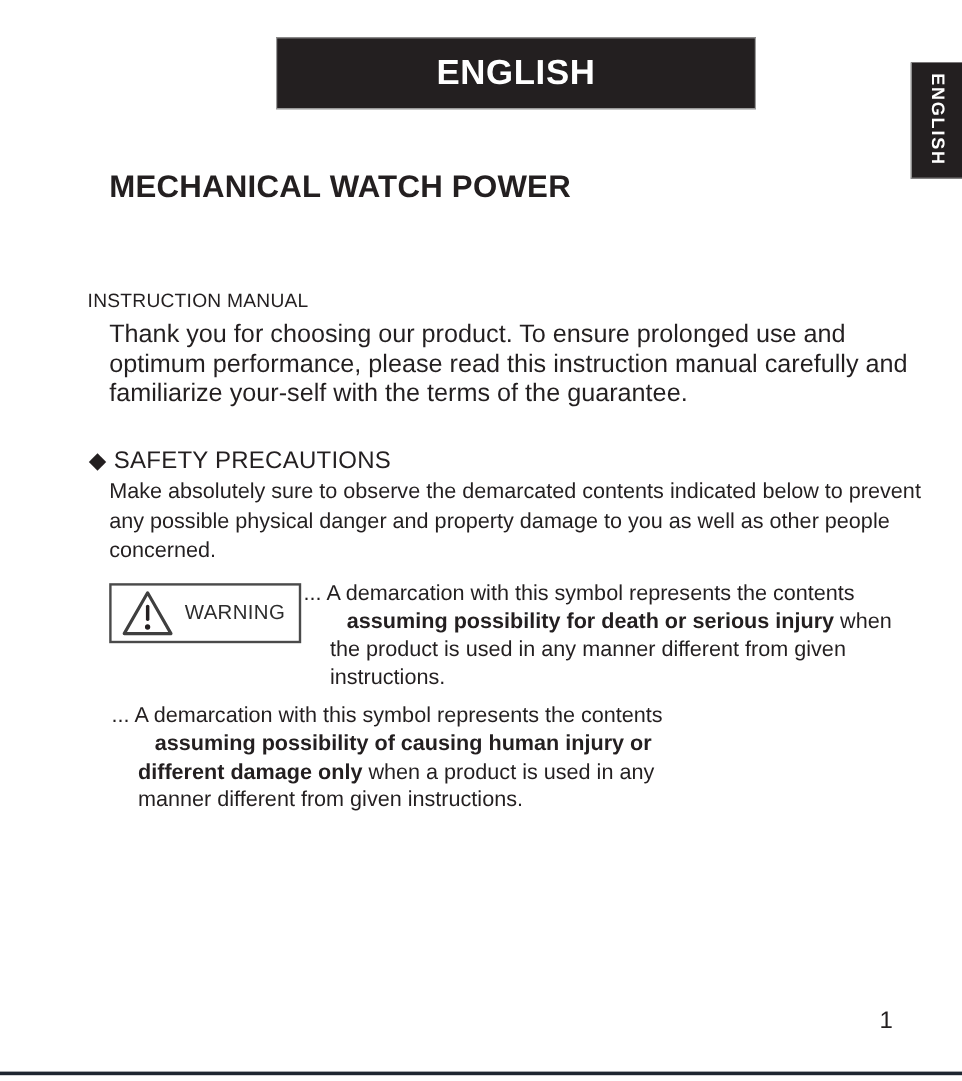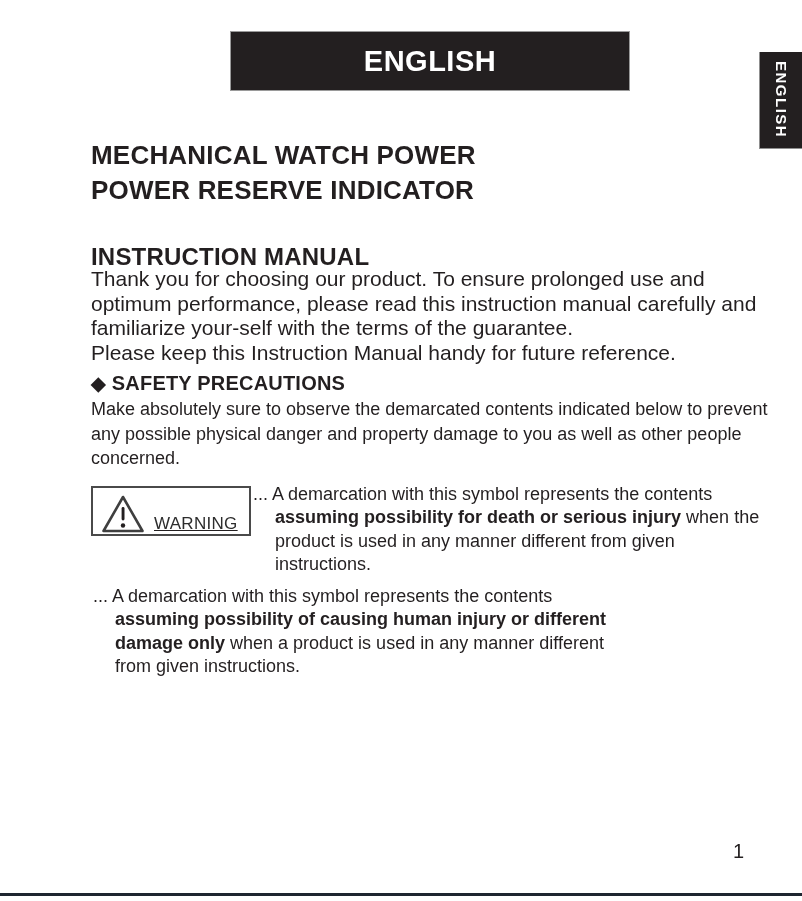--- a/index.html
+++ b/index.html
@@ -38,68 +38,67 @@
     color: #ffffff; font-weight: bold; font-size: 15px; letter-spacing: 1.5px;
   }
 
   
   .doc-title {
     position: absolute; left: 91px; top: 138px;
     font-size: 26px; font-weight: bold; line-height: 34.5px; letter-spacing: 0.2px;
   }
 
   .subtitle {
-    position: absolute; left: 91px; top: 243px;
-    font-size: 24px; font-weight: bold; letter-spacing: 0.2px;
+    position: absolute; left: 73px; top: 243px;
+    font-size: 16px; font-weight: normal; letter-spacing: 0.2px;
   }
 
   .intro {
     position: absolute; left: 91px; top: 267px;
     width: 680px; font-size: 21px; line-height: 24.5px;
   }
   .intro .gap-line { margin-top: 0px; }
 
   .safety-heading {
-    position: absolute; left: 91px; top: 372px;
-    font-size: 20px; font-weight: bold; letter-spacing: 0.2px;
+    position: absolute; left: 74px; top: 372px;
+    font-size: 20px; font-weight: normal; letter-spacing: 0.2px;
   }
   .safety-heading .diamond { font-size: 19px; margin-right: 6px; }
 
   .safety-body {
     position: absolute; left: 91px; top: 397px;
     width: 680px; font-size: 18px; line-height: 24.5px;
   }
 
   
   .notice-row {
     position: absolute; left: 91px;
     display: flex; align-items: flex-start;
   }
   .notice-row.warning { top: 486px; }
   .notice-row.caution { top: 588px; }
 
   .notice-box {
     width: 160px; height: 50px;
     border: 2px solid #4a4a4a;
     background: #ffffff;
-    display: flex; align-items: flex-end;
+    display: flex; align-items: center;
     padding-left: 7px;
     flex: 0 0 auto;
-    text-decoration: underline;
   }
   .notice-box .tri { width: 46px; height: 40px; flex: 0 0 auto; }
   .notice-label { font-size: 17px; color: #2d2d2d; margin-left: 8px; letter-spacing: 0.3px; }
 
   .notice-text {
     width: 515px; margin-left: 2px;
     font-size: 18px; line-height: 23.3px;
     padding-left: 22px; text-indent: -22px;
     margin-top: -3px;
   }
-  .notice-text .bold { font-weight: bold; }
+  .notice-text .bold { font-weight: bold; margin-left: 14px; }
 
   .page-number {
     position: absolute; left: 733px; top: 840px;
     font-size: 20px;
   }
 
   .bottom-rule {
     position: absolute; left: 0; top: 893px;
     width: 802px; height: 3px;
     background: #1e2630;
@@ -111,28 +110,26 @@
 <div class="banner">
   <span class="banner-label">ENGLISH</span>
 </div>
 
 <div class="side-tab">
   <span class="side-tab-label">ENGLISH</span>
 </div>
 
 <div class="doc-title">
   <div>MECHANICAL WATCH POWER</div>
-  <div>POWER RESERVE INDICATOR</div>
 </div>
 
 <div class="subtitle">INSTRUCTION MANUAL</div>
 
 <div class="intro">
   <div>Thank you for choosing our product. To ensure prolonged use and optimum performance, please read this instruction manual carefully and familiarize your-self with the terms of the guarantee.</div>
-  <div class="gap-line">Please keep this Instruction Manual handy for future reference.</div>
 </div>
 
 <div class="safety-heading">
   <span class="diamond">◆</span><span>SAFETY PRECAUTIONS</span>
 </div>
 
 <div class="safety-body">Make absolutely sure to observe the demarcated contents indicated below to prevent any possible physical danger and property damage to you as well as other people concerned.</div>
 
 <div class="notice-row warning">
   <div class="notice-box">

